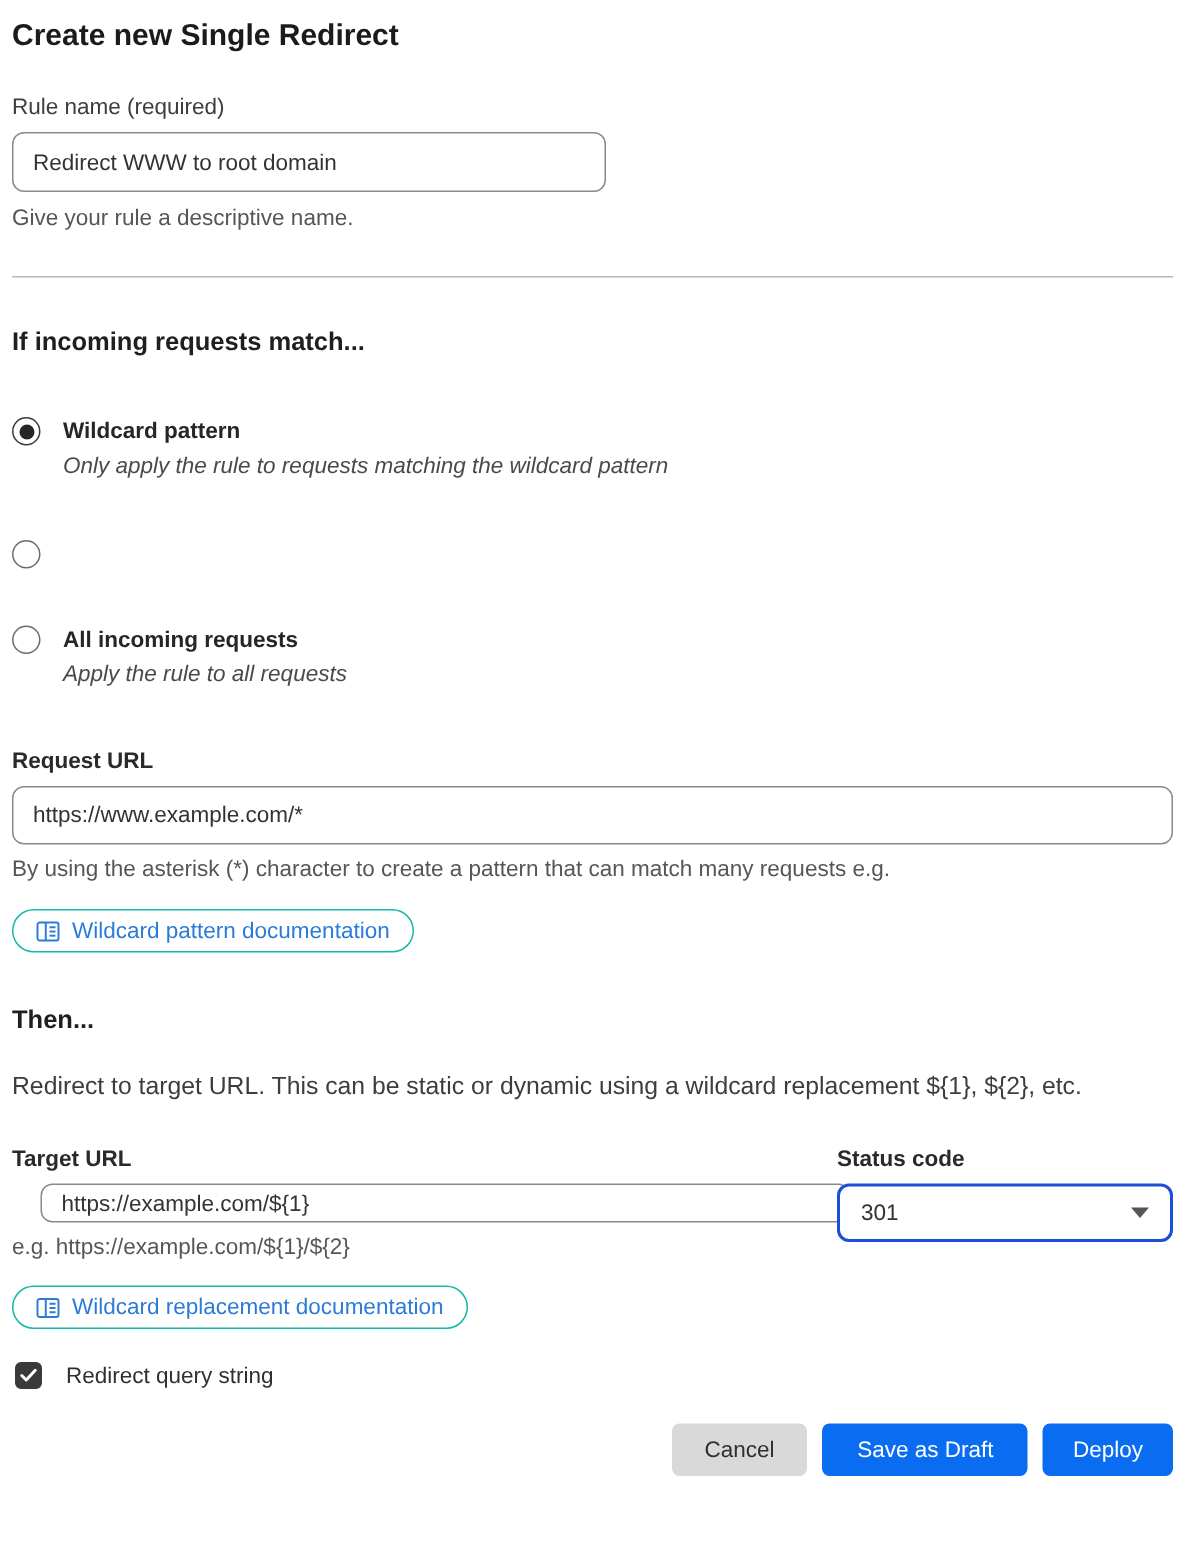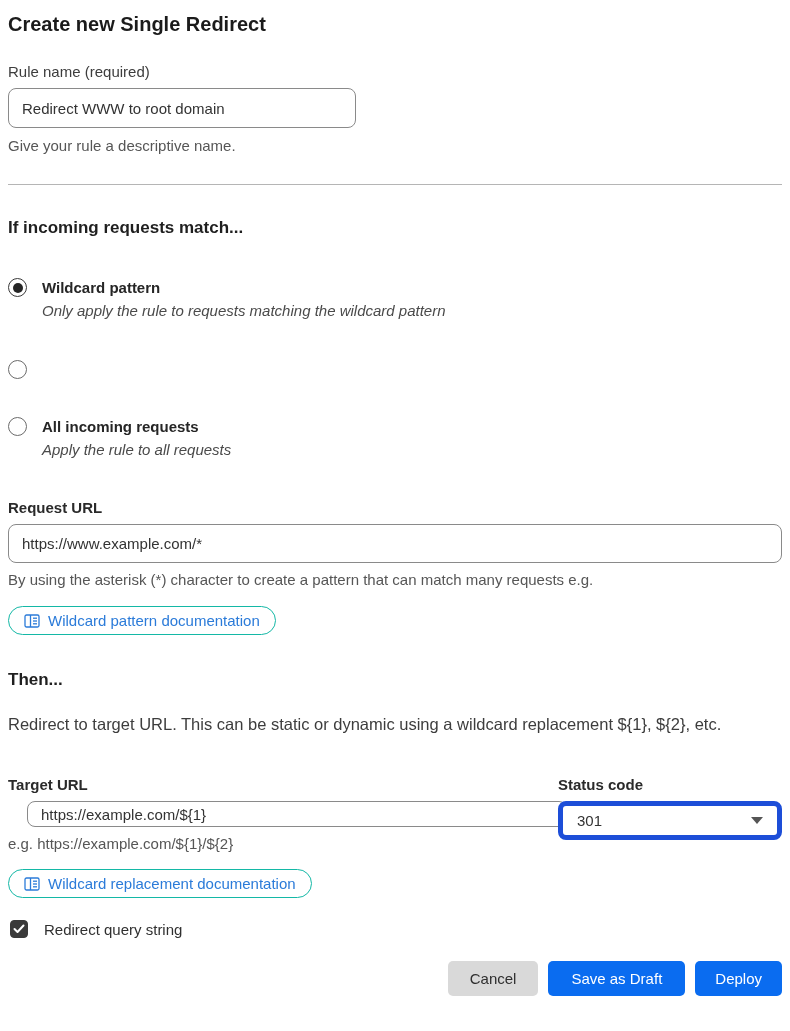--- a/index.html
+++ b/index.html
@@ -21,21 +21,21 @@
     font-size: 15px; color: #3d3d3d; line-height: 21px;
     display: block; margin-top: 23px;
   }
   .field-label.semibold { font-weight: 700; color: #2a2a2a; }
 
   input.text-input {
     font-family: "Liberation Sans", sans-serif;
     font-size: 15px; color: #333;
     border: 1px solid #8a8a8a; border-radius: 8px;
     height: 40px; padding: 0 13px; margin-top: 6px;
-    width: 348px; background: #fff; outline: none; display: block;
+    width: 396px; background: #fff; outline: none; display: block;
   }
   input.text-input.full { width: 774px; height: 39px; }
 
   .helper {
     font-size: 15px; color: #565656; line-height: 23px; margin-top: 6px;
   }
 
   hr.divider {
     border: none; border-top: 1px solid #b5b5b5;
     margin: 27px 0 0 0;
@@ -73,25 +73,25 @@
     background: #fff; color: #2b7bd9; font-size: 15px;
     font-family: "Liberation Sans", sans-serif; cursor: pointer;
   }
   .doc-pill svg { display: block; }
 
   .then-desc { font-size: 16.5px; color: #3d3d3d; margin-top: 21px; line-height: 24px; }
 
   .target-row { display: flex; gap: 10px; margin-top: 22px; }
   .target-col { flex: 1 1 auto; }
   .status-col { width: 224px; flex: 0 0 auto; }
-  .target-row .field-label { margin-top: 16px; }
+  .target-row .field-label { margin-top: 4px; }
   .target-row input.text-input { width: 100%; height: 26px; margin-left: 19px; }
 
   .fake-select {
-    margin-top: 6px; height: 39px; border: 5px solid #1d4ed8; border-radius: 8px;
+    margin-top: 6px; height: 39px; border: 2px solid #1d4ed8; border-radius: 8px;
     display: flex; align-items: center; justify-content: space-between;
     padding: 0 14px; font-size: 15px; color: #333; background: #fff; cursor: pointer;
   }
   .caret-down {
     width: 0; height: 0;
     border-left: 6px solid transparent; border-right: 6px solid transparent;
     border-top: 7px solid #555;
   }
 
   .checkbox-row { display: flex; align-items: center; gap: 16px; margin-top: 22px; }

